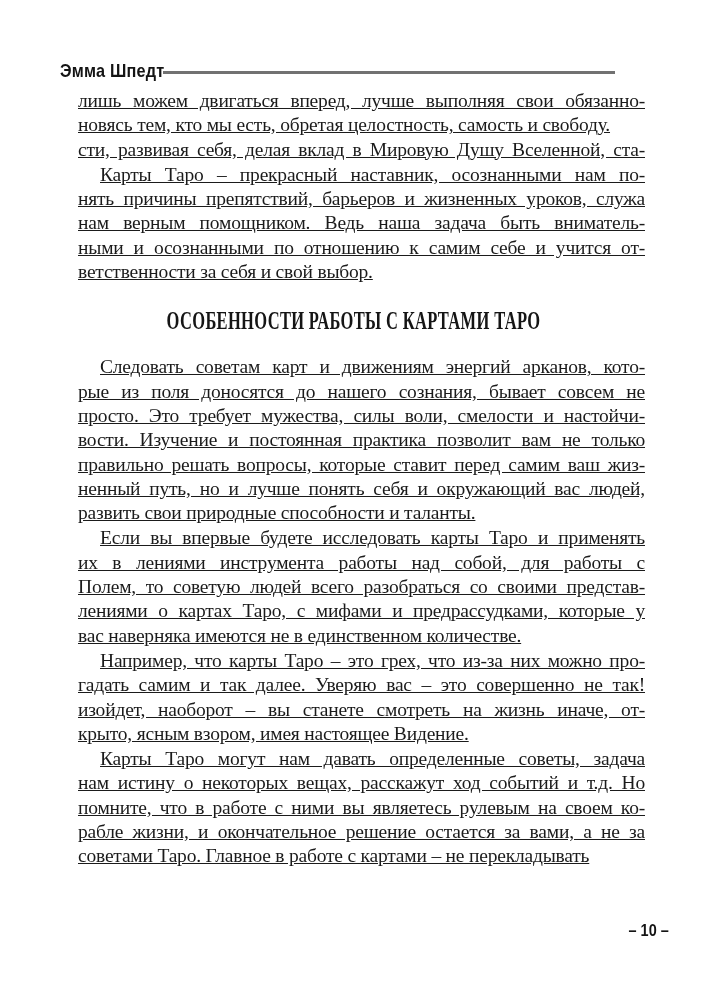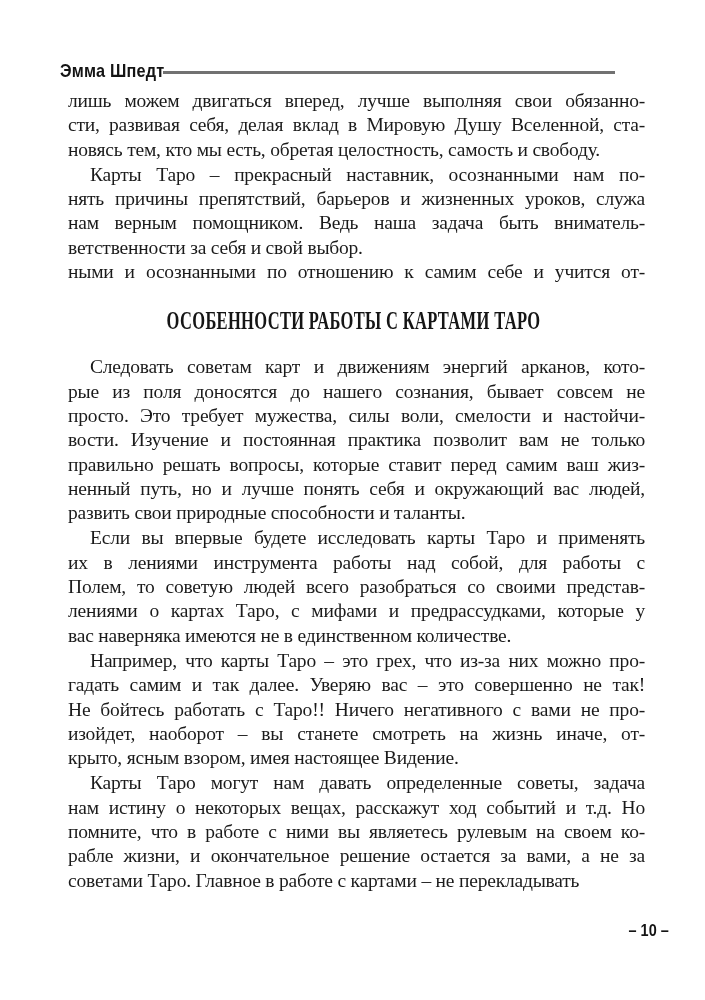--- a/index.html
+++ b/index.html
@@ -25,21 +25,21 @@
     position: absolute; left: 163px; top: 71px;
     width: 452px; height: 3px; background: #717171;
   }
 
   
   .body-text {
     position: absolute; left: 62px; top: 89px; width: 583px;
     font-size: 19.5px; line-height: 24.3px; letter-spacing: -0.2px;
     color: #1b1b1b;
   }
-  .para { margin: 0 0 1px 6px; }
+  .para { margin: 0 0 1px 16px; text-decoration: underline; }
   .line { text-align: justify; text-align-last: justify; }
   .line.last { text-align-last: left; }
   .line.indent { text-indent: 22px; }
 
   .section-heading {
     font-weight: bold; font-size: 25px; line-height: 28px;
     margin: 23px 0 20px 0;
     text-align: center; white-space: nowrap; letter-spacing: 0.5px;
     transform: scaleX(0.66); transform-origin: 50% 50%;
     color: #151515;
@@ -62,29 +62,29 @@
 
 <div class="page">
 
   <div class="running-header-author">Эмма Шпедт</div>
 
   <div class="header-rule"></div>
 
   <div class="body-text" id="body-text">
       <div class="para">
         <div class="line">лишь можем двигаться вперед, лучше выполняя свои обязанно-</div>
+        <div class="line last">новясь тем, кто мы есть, обретая целостность, самость и свободу.</div>
         <div class="line">сти, развивая себя, делая вклад в Мировую Душу Вселенной, ста-</div>
-        <div class="line last">новясь тем, кто мы есть, обретая целостность, самость и свободу.</div>
       </div>
       <div class="para">
         <div class="line indent">Карты Таро – прекрасный наставник, осознанными нам по-</div>
         <div class="line">нять причины препятствий, барьеров и жизненных уроков, служа</div>
         <div class="line">нам верным помощником. Ведь наша задача быть вниматель-</div>
+        <div class="line">ными и осознанными по отношению к самим себе и учится от-</div>
         <div class="line last">ветственности за себя и свой выбор.</div>
-        <div class="line">ными и осознанными по отношению к самим себе и учится от-</div>
       </div>
       <div class="section-heading">ОСОБЕННОСТИ РАБОТЫ С КАРТАМИ ТАРО</div>
       <div class="para">
         <div class="line indent">Следовать советам карт и движениям энергий арканов, кото-</div>
         <div class="line">рые из поля доносятся до нашего сознания, бывает совсем не</div>
         <div class="line">просто. Это требует мужества, силы воли, смелости и настойчи-</div>
         <div class="line">вости. Изучение и постоянная практика позволит вам не только</div>
         <div class="line">правильно решать вопросы, которые ставит перед самим ваш жиз-</div>
         <div class="line">ненный путь, но и лучше понять себя и окружающий вас людей,</div>
         <div class="line last">развить свои природные способности и таланты.</div>
@@ -92,21 +92,20 @@
       <div class="para">
         <div class="line indent">Если вы впервые будете исследовать карты Таро и применять</div>
         <div class="line">их в лениями инструмента работы над собой, для работы с</div>
         <div class="line">Полем, то советую людей всего разобраться со своими представ-</div>
         <div class="line">лениями о картах Таро, с мифами и предрассудками, которые у</div>
         <div class="line last">вас наверняка имеются не в единственном количестве.</div>
       </div>
       <div class="para">
         <div class="line indent">Например, что карты Таро – это грех, что из-за них можно про-</div>
         <div class="line">гадать самим и так далее. Уверяю вас – это совершенно не так!</div>
-        <div class="line">Не бойтесь работать с Таро!! Ничего негативного с вами не про-</div>
         <div class="line">изойдет, наоборот – вы станете смотреть на жизнь иначе, от-</div>
         <div class="line last">крыто, ясным взором, имея настоящее Видение.</div>
       </div>
       <div class="para">
         <div class="line indent">Карты Таро могут нам давать определенные советы, задача</div>
         <div class="line">нам истину о некоторых вещах, расскажут ход событий и т.д. Но</div>
         <div class="line">помните, что в работе с ними вы являетесь рулевым на своем ко-</div>
         <div class="line">рабле жизни, и окончательное решение остается за вами, а не за</div>
         <div class="line last">советами Таро. Главное в работе с картами – не перекладывать</div>
       </div>

